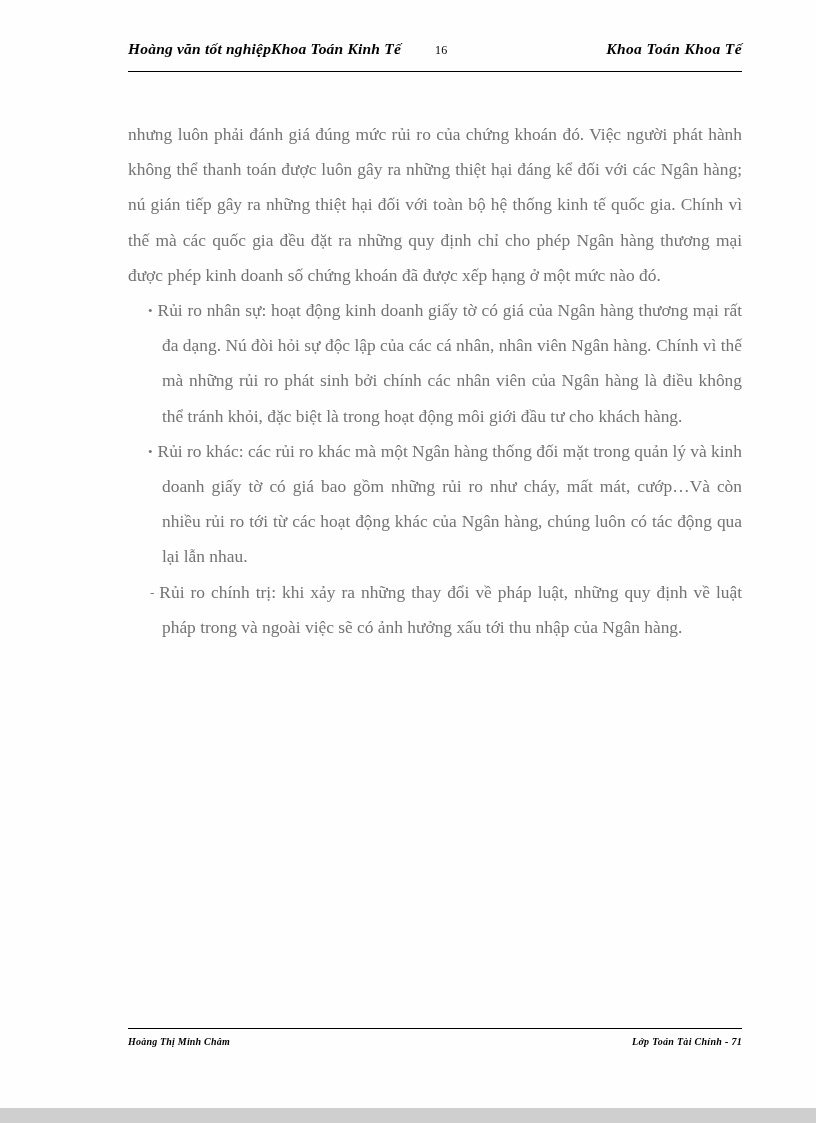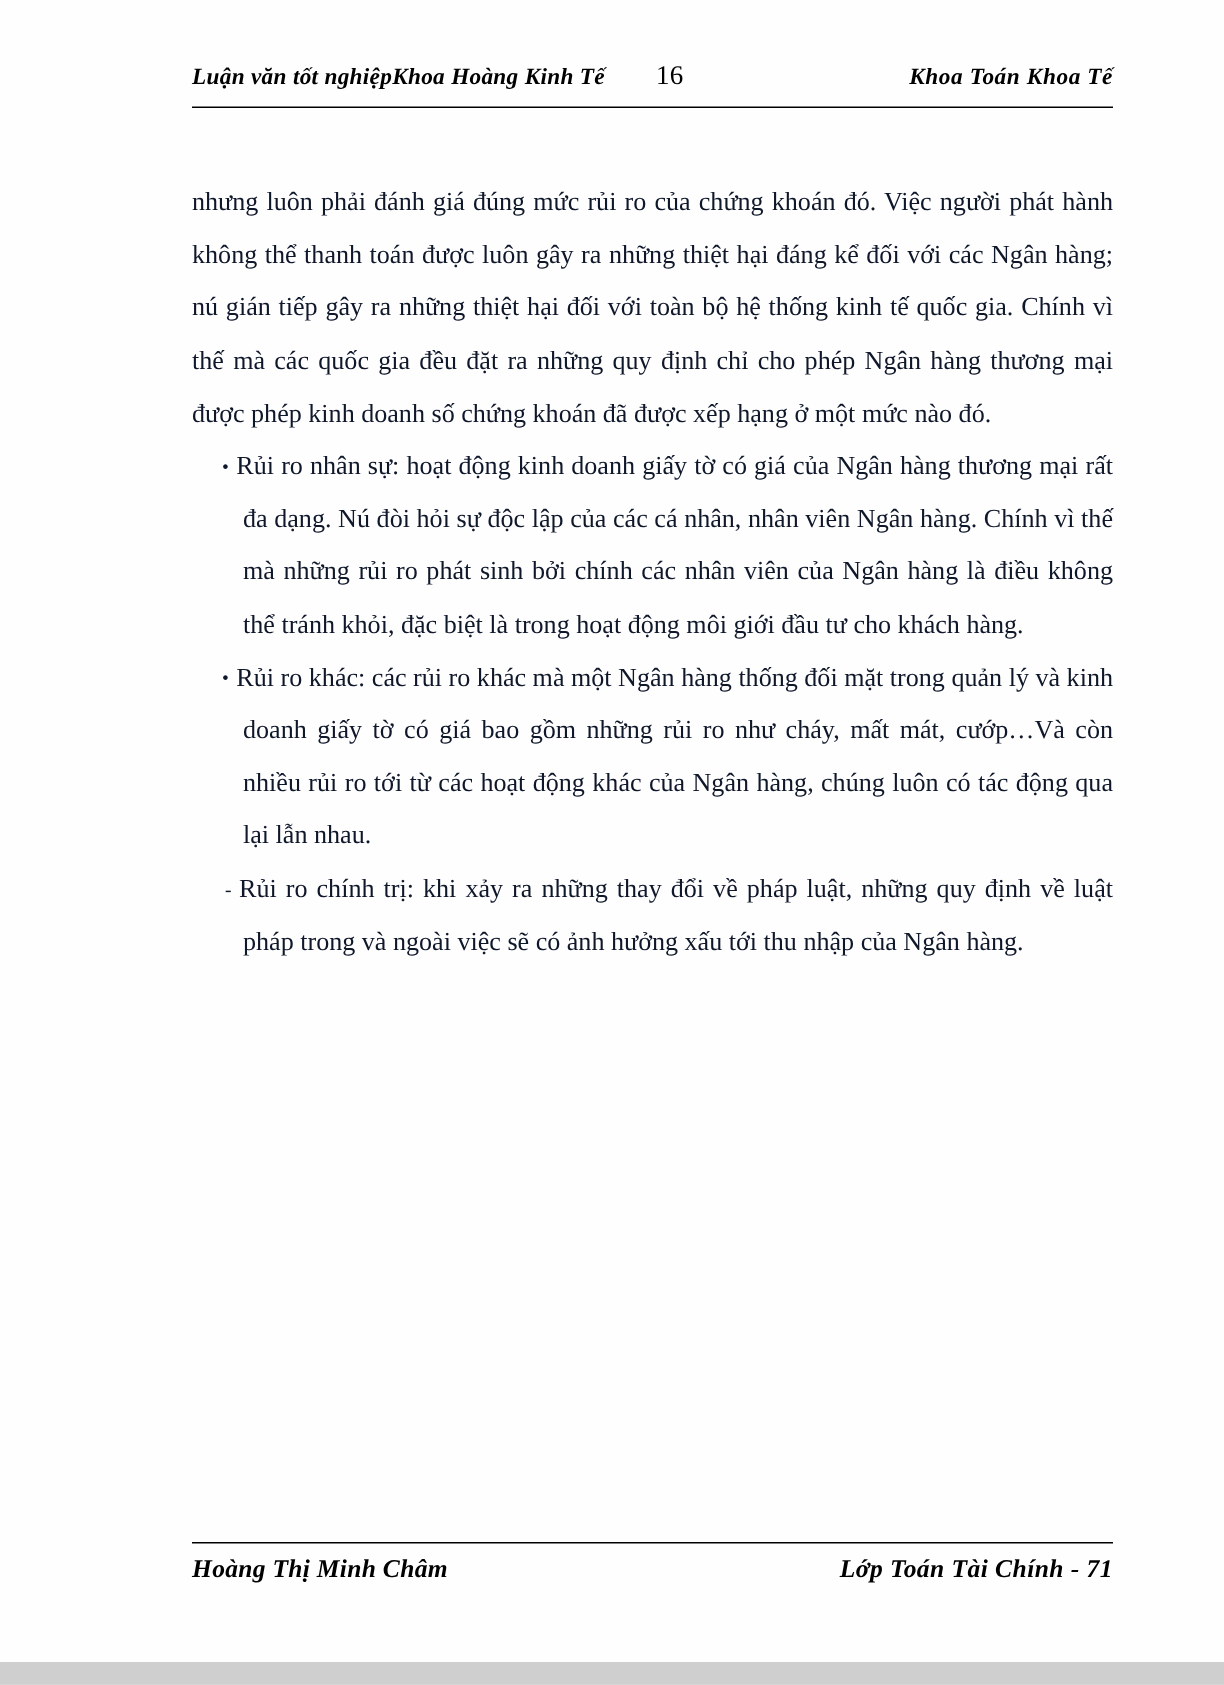--- a/index.html
+++ b/index.html
@@ -60,36 +60,36 @@
     font-weight: bold;
     font-style: italic;
     font-size: 15.5px;
     letter-spacing: 0.2px;
   }
   .hdr-left { white-space: nowrap; }
   .hdr-num {
     margin-left: 34px;
     font-style: normal;
     font-weight: normal;
-    font-size: 18px;
+    font-size: 12px;
     font-family: Liberation Serif, serif;
   }
   .hdr-right {
     margin-left: auto;
     white-space: nowrap;
     letter-spacing: 0.4px;
   }
 
   
   .body-text {
     margin-top: 43px;
     font-size: 17.4px;
     line-height: 35.2px;
     text-align: justify;
-    color: #0f172a;
+    color: #737373;
   }
   .body-text p {
     margin: 0;
     text-align: justify;
     text-justify: inter-word;
   }
   .p-indent { text-indent: 0; }
   .bullet-par {
     padding-left: 34px;
     text-indent: -14px;
@@ -114,36 +114,36 @@
   .footer-line {
     border-top: 1.8px solid #000;
     margin-bottom: 7px;
   }
   .footer-row {
     display: flex;
     justify-content: space-between;
     align-items: baseline;
     font-weight: bold;
     font-style: italic;
-    font-size: 17px;
+    font-size: 10px;
     letter-spacing: 0.2px;
   }
   .footer-right { letter-spacing: 0.3px; }
 </style>
 </head>
 <body>
 
 <div class="page">
   <div class="sheet">
 
     <div class="content">
 
       <div class="header">
         <div class="header-row">
-          <span class="hdr-left">Luận văn tốt nghiệpKhoa Hoàng Kinh Tế</span>
+          <span class="hdr-left">Hoàng văn tốt nghiệpKhoa Toán Kinh Tế</span>
           <span class="hdr-num">16</span>
           <span class="hdr-right">Khoa Toán Khoa Tế</span>
         </div>
         <div class="header-line"></div>
       </div>
 
       <div class="body-text">
 
         <p class="p-indent">nhưng luôn phải đánh giá đúng mức rủi ro của chứng khoán đó. Việc người phát hành không thể thanh toán được luôn gây ra những thiệt hại đáng kể đối với các Ngân hàng; nú gián tiếp gây ra những thiệt hại đối với toàn bộ hệ thống kinh tế quốc gia. Chính vì thế mà các quốc gia đều đặt ra những quy định chỉ cho phép Ngân hàng thương mại được phép kinh doanh số chứng khoán đã được xếp hạng ở một mức nào đó.</p>
 

